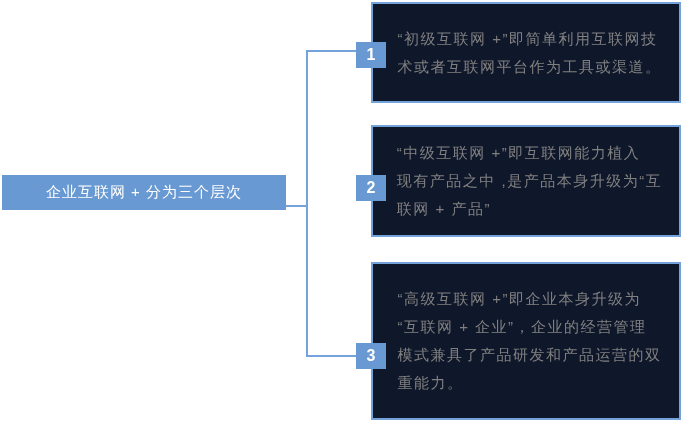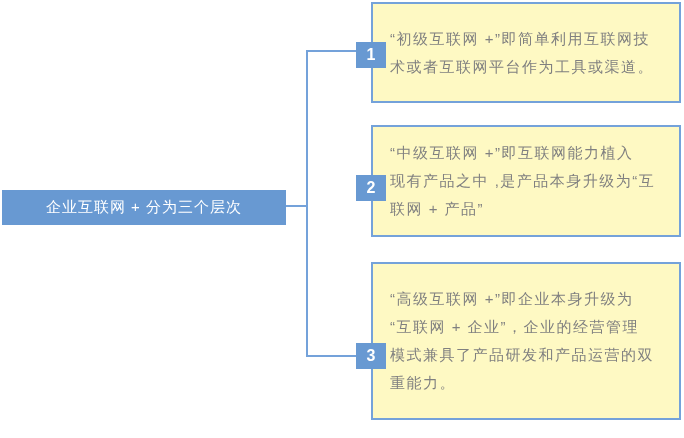--- a/index.html
+++ b/index.html
@@ -11,21 +11,21 @@
     position: relative;
     width: 684px;
     height: 438px;
     background: #ffffff;
     overflow: hidden;
   }
   
   .root-node {
     position: absolute;
     left: 2px;
-    top: 190px;
+    top: 175px;
     width: 284px;
     height: 35px;
     background: #6899d2;
     color: #ffffff;
     display: flex;
     align-items: center;
     justify-content: center;
     font-size: 15px;
     letter-spacing: 1px;
   }
@@ -36,24 +36,25 @@
   }
   .line-root-h { left: 286px; top: 205px; width: 22px; height: 2px; }
   .line-trunk  { left: 306px; top: 50px;  width: 2px;  height: 307px; }
   .line-branch-1 { left: 308px; top: 50px;  width: 48px; height: 2px; }
   .line-branch-3 { left: 308px; top: 355px; width: 48px; height: 2px; }
   
   .level-box {
     position: absolute;
     left: 371px;
     width: 310px;
-    background: #fef9c3;
+    background: #0f172a;
     border: 2px solid #74a2da;
     display: flex;
     align-items: center;
+    justify-content: center;
   }
   .level-box-1 { top: 2px;   height: 101px; }
   .level-box-2 { top: 125px; height: 112px; }
   .level-box-3 { top: 262px; height: 158px; }
   .level-text {
     padding: 0 10px 0 17px;
     font-size: 15px;
     line-height: 28px;
     letter-spacing: 1.5px;
     color: #808080;

